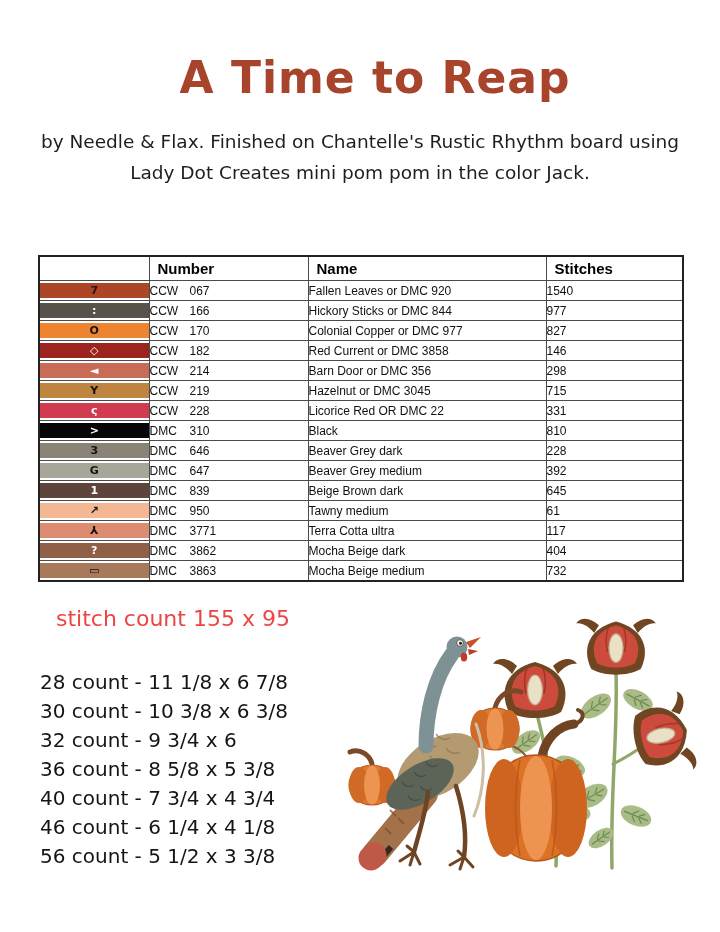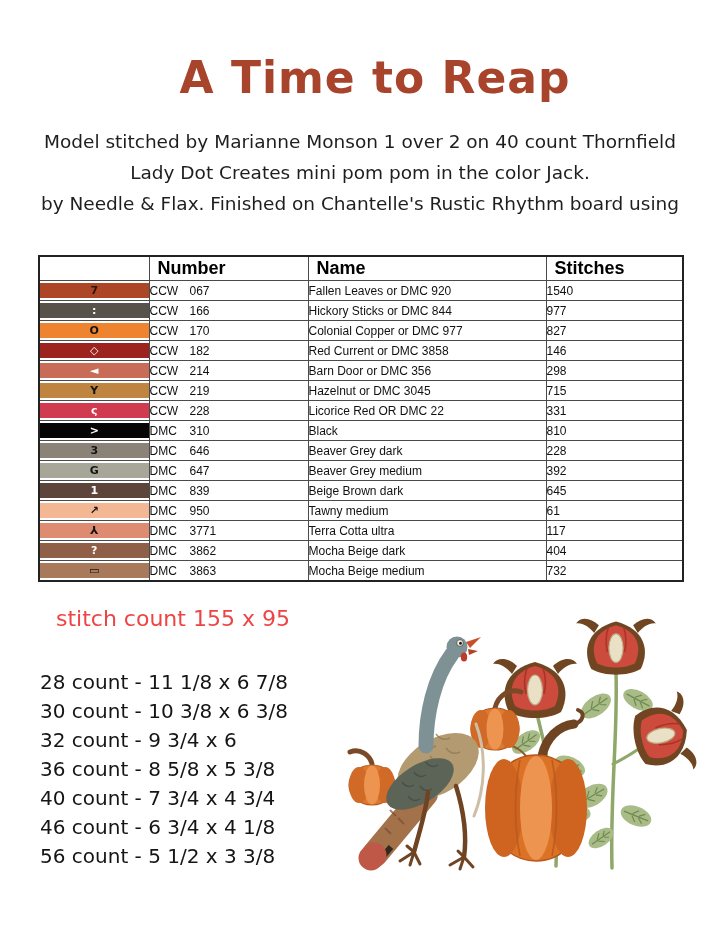--- a/index.html
+++ b/index.html
@@ -30,21 +30,21 @@
     font-size:12px; color:#111;
     border:2px solid #222;
   }
   table.key-table th, table.key-table td {
     border:1px solid #4a4a4a;
     padding:0; vertical-align:middle;
     overflow:hidden; white-space:nowrap;
   }
   table.key-table th {
     height:23px; text-align:left; padding-left:8px;
-    font-size:18px; color:#000;
+    font-size:15px; color:#000;
   }
   table.key-table td { height:19px; }
   col.c-swatch { width:110px; }
   col.c-number { width:159px; }
   col.c-name   { width:238px; }
   col.c-stitch { width:137px; }
   .swatch {
     margin:2px 0; height:15px;
     display:flex; align-items:center; justify-content:center;
     font-family:"DejaVu Sans", sans-serif;
@@ -65,23 +65,22 @@
     font-size:20px; line-height:29px; color:#151515;
   }
   .illustration { position:absolute; left:330px; top:614px; width:390px; height:316px; }
 </style>
 </head>
 <body>
 
 <div class="page-title" style="color: rgb(168, 67, 44);">A Time to Reap</div>
 
 <div class="subtitle">
-  <div>Model stitched by Marianne Monson 1 over 2 on 40 count Thornfield</div>
+  <div>by Needle &amp; Flax. Finished on Chantelle's Rustic Rhythm board using</div>
   <div>Lady Dot Creates mini pom pom in the color Jack.</div>
-  <div>by Needle &amp; Flax. Finished on Chantelle's Rustic Rhythm board using</div>
 </div>
 
 <table class="key-table">
   <colgroup>
     <col class="c-swatch">
       <col class="c-number">
       <col class="c-name">
       <col class="c-stitch">
   </colgroup>
   <tbody>
@@ -246,21 +245,21 @@
   </table>
 
 <div class="stitch-count">stitch count 155 x 95</div>
 
 <div class="sizes">
   <div>28 count - 11 1/8 x 6 7/8</div>
   <div>30 count - 10 3/8 x 6 3/8</div>
   <div>32 count - 9 3/4 x 6</div>
   <div>36 count - 8 5/8 x 5 3/8</div>
   <div>40 count - 7 3/4 x 4 3/4</div>
-  <div>46 count - 6 3/4 x 4 1/8</div>
+  <div>46 count - 6 1/4 x 4 1/8</div>
   <div>56 count - 5 1/2 x 3 3/8</div>
 </div>
 
 <svg class="illustration" viewBox="0 0 390 316" xmlns="http://www.w3.org/2000/svg">
 
   <g>
     <path d="M207,100 C220,150 228,200 226,252" fill="none" stroke="#8FA768" stroke-width="3.5" stroke-linecap="round"></path>
     <path d="M286,58 C288,120 280,180 282,254" fill="none" stroke="#8FA768" stroke-width="3.5" stroke-linecap="round"></path>
     <path d="M283,150 C298,143 312,133 322,126" fill="none" stroke="#8FA768" stroke-width="3" stroke-linecap="round"></path>
   </g>

